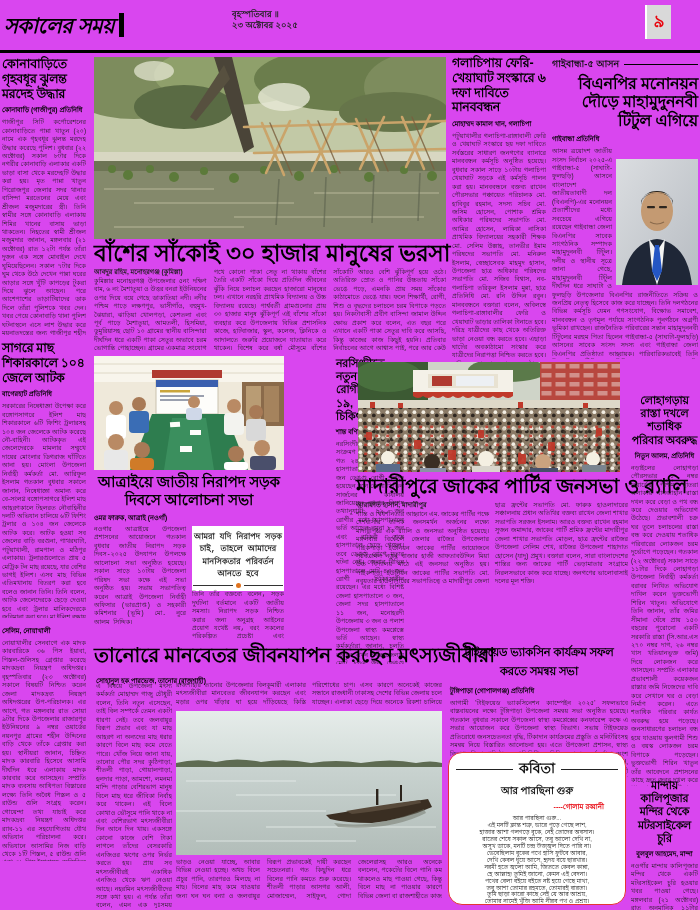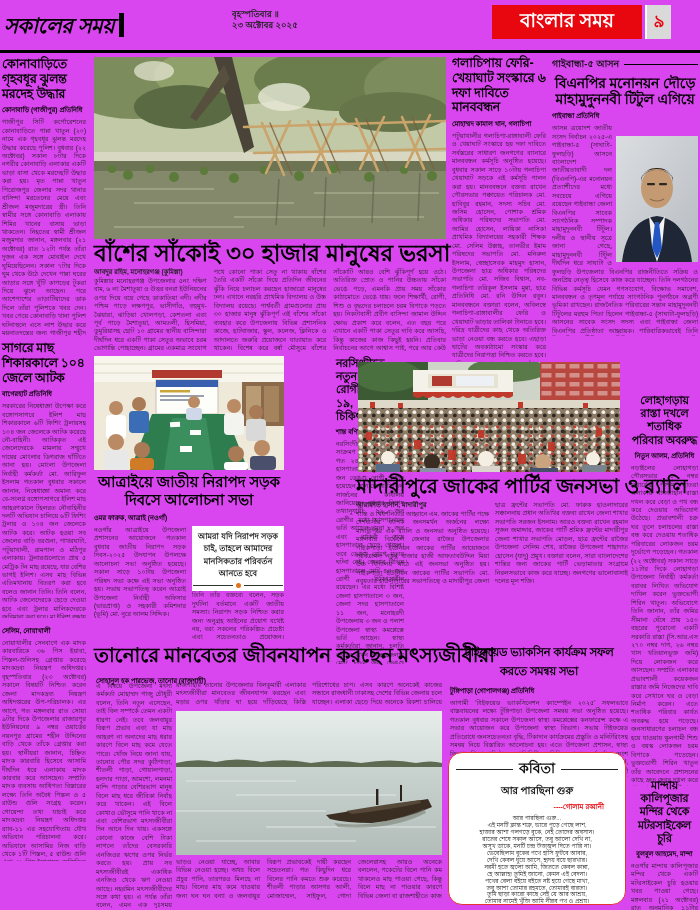--- a/index.html
+++ b/index.html
@@ -13,21 +13,21 @@
   .redbox{background:#e8060f;color:#fff;font-weight:bold;font-size:19px;
           display:flex;align-items:center;justify-content:center;}
   .pagenum{background:#d9d9d9;color:#e8060f;font-weight:bold;font-size:17px;
            display:flex;align-items:center;justify-content:center;border-left:2px solid #fff;}
   .toprule{background:#000;height:2.5px;}
   
   .hl{font-weight:bold;color:#000;letter-spacing:-0.2px;}
   .hl-sm{font-size:12.5px;line-height:1.18;}
   .hl-xs{font-size:11px;line-height:1.2;}
   .hl-md{font-size:15px;line-height:1.2;text-align:center;}
-  .hl-lg{font-size:14px;line-height:1.15;text-align:center;}
+  .hl-lg{font-size:16px;line-height:1.15;text-align:right;}
   .hl-xl{font-size:23px;line-height:1.05;text-align:center;white-space:nowrap;}
   .hl-xl2{font-size:20px;line-height:1.05;text-align:left;white-space:nowrap;}
   .center{text-align:center;margin-top:37px;}
   .byline{font-size:6.6px;font-weight:bold;color:#000;margin:3px 0 2px 0;}
   .btxt{font-size:6.3px;line-height:1.34;text-align:justify;color:#1c1c1c;overflow:hidden;
         word-break:break-word;}
   .cols2{column-count:2;column-gap:6px;}
   .cols3{column-count:3;column-gap:7px;}
   .kicker{display:flex;align-items:center;font-size:9.5px;font-weight:bold;gap:5px;}
   .kicker::after{content:"";flex:1;border-top:1.6px solid #000;}
@@ -52,21 +52,20 @@
 
 <div class="page">
 
   <div class="abs" style="left:4px;top:10px;">
     <span class="logo">সকালের সময়</span><span class="logo-bar"></span>
   </div>
   <div class="abs dateblock" style="left:232px;top:9px;">
     <div>বৃহস্পতিবার ॥</div>
     <div>২৩ অক্টোবর ২০২৫</div>
   </div>
-  <div class="abs redbox" style="left:492px;top:5px;width:150px;height:34px;">বাংলার সময়</div>
   <div class="abs pagenum" style="left:645px;top:5px;width:24px;height:34px;">৯</div>
   <div class="abs toprule" style="left:0;top:50px;width:700px;"></div>
 
   <div class="abs" style="left:2px;top:57px;width:84px;">
     <div class="hl hl-sm">কোনাবাড়িতে গৃহবধূর ঝুলন্ত মরদেহ উদ্ধার</div>
     <div class="byline">কোনাবাড়ি (গাজীপুর) প্রতিনিধি</div>
     <div class="btxt" style="height:218px;">গাজীপুর সিটি কর্পোরেশনের কোনাবাড়িতে পান্না খাতুন (২০) নামে এক গৃহবধূর ঝুলন্ত মরদেহ উদ্ধার করেছে পুলিশ। বুধবার (২২ অক্টোবর) সকাল ৮টার দিকে নগরীর কোনাবাড়ি এলাকার একটি ভাড়া বাসা থেকে মরদেহটি উদ্ধার করা হয়। মৃত পান্না খাতুন পিরোজপুর জেলার সদর থানার বাসিন্দা মরতেনের মেয়ে এবং শ্রীজল মজুমদারের স্ত্রী। তিনি স্বামীর সঙ্গে কোনাবাড়ি এলাকায় শিমির খানের বাসায় ভাড়া থাকতেন। নিহতের স্বামী শ্রীজল মজুমদার জানান, মঙ্গলবার (২১ অক্টোবর) রাত ১২টা পর্যন্ত তাঁরা দুজন এক সঙ্গে মোবাইল দেখে ঘুমিয়েছিলেন। সকাল ৭টার দিকে ঘুম থেকে উঠে দেখেন পান্না ঘরের আড়ার সঙ্গে খুঁটি কাপড়ের টুকরা দিয়ে ঝুলে আছেন। পরে আশেপাশের তাড়াটিয়াদের ডাক দিলে তাঁরা পুলিশকে খবর দেন। খবর পেয়ে কোনাবাড়ি থানা পুলিশ ঘটনাস্থলে এসে লাশ উদ্ধার করে ময়নাতদন্তের জন্য গাজীপুর শহীদ তাজউদ্দীন আহমদ মেডিকেল কলেজ হাসপাতালের মর্গে পাঠায়। গাজীপুর মেট্রোপলিটন কোনাবাড়ি থানার উপ-পরিদর্শক জানান, পারিবারিক কলহের জেরে ঘটে এই ঘটনা ঘটতে পারে। তবে এটি হত্যা না আত্মহত্যা, তা ময়নাতদন্তের পর জানা যাবে। এই নিয়ে আইনানুগ ব্যবস্থা প্রক্রিয়াধীন রয়েছে।</div>
   </div>
 
   <div class="abs" style="left:2px;top:341px;width:84px;font-family:Liberation Serif, serif;">
@@ -227,21 +226,21 @@
         <circle cx="142" cy="98" r="8" fill="#a87a56"></circle>
           <rect x="130" y="106" width="24" height="8" rx="3" fill="#ffffff"></rect>
         <circle cx="100" cy="46" r="6" fill="#b98a64"></circle>
           <rect x="92" y="52" width="16" height="12" rx="3" fill="#cfd8e8"></rect>
       </g>
     </svg>
   </div>
   <div class="abs" style="left:94px;top:473px;width:190px;">
     <div class="hl hl-md">আত্রাইয়ে জাতীয় নিরাপদ সড়ক দিবসে আলোচনা সভা</div>
     <div class="byline">ওমর ফারুক, আত্রাই (নওগাঁ)</div>
-    <div class="btxt cols2" style="height:116px;">
+    <div class="btxt cols2" style="height:116px;font-family:Liberation Mono, monospace;">
       <span>নওগাঁর আত্রাইয়ে উপজেলা প্রশাসনের আয়োজনে গতকাল বুধবার জাতীয় নিরাপদ সড়ক দিবস-২০২৫ উদযাপন উপলক্ষে আলোচনা সভা অনুষ্ঠিত হয়েছে। সকাল সাড়ে ১০টায় উপজেলা পরিষদ সভা কক্ষে এই সভা অনুষ্ঠিত হয়। সভায় সভাপতিত্ব করেন আত্রাই উপজেলা নির্বাহী অফিসার (ভারপ্রাপ্ত) ও সহকারী কমিশনার (ভূমি) মো. নুরে আলম সিদ্দিক।</span>
       <div class="pullquote">
         <span>আমরা যদি নিরাপদ সড়ক চাই, তাহলে আমাদের মানসিকতার পরিবর্তন আনতে হবে</span>
         <div class="pq-div">
             <span class="pq-dot"></span>
           </div>
       </div>
       <span>তিনি তাঁর বক্তব্যে বলেন, সড়ক দুর্ঘটনা বর্তমানে একটি জাতীয় সমস্যা। নিরাপদ সড়ক নিশ্চিত করার জন্য অনুগ্রহ আইনের প্রয়োগ যথেষ্ট নয়, বরং সকলের পরিকল্পিত প্রচেষ্টা এবং সচেতনতাও প্রয়োজন। আলোচনা সভা শেষে নিরাপদ সড়কে শৃঙ্খলা ফিরিয়ে আনা এবং মূল্যবান জীবন রক্ষার প্রত্যয় ব্যক্ত করা হয়। উপস্থিত ছিলেন উপজেলা মহিলা বিষয়ক কর্মকর্তা মোসা. লায়লা, বাস্তবায়ন কর্মকর্তা মো. আব্দুল মান্নান, কর্মকর্তা পি. এম কামরুজ্জামান, সমবায় কর্মকর্তা মো. মতিউর রহমান, অফিস সহকারী সজল কুমারসহ উপজেলা পর্যায়ের কর্মকর্তা ও কর্মচারীবৃন্দ প্রমুখ।</span>
     </div>
   </div>

